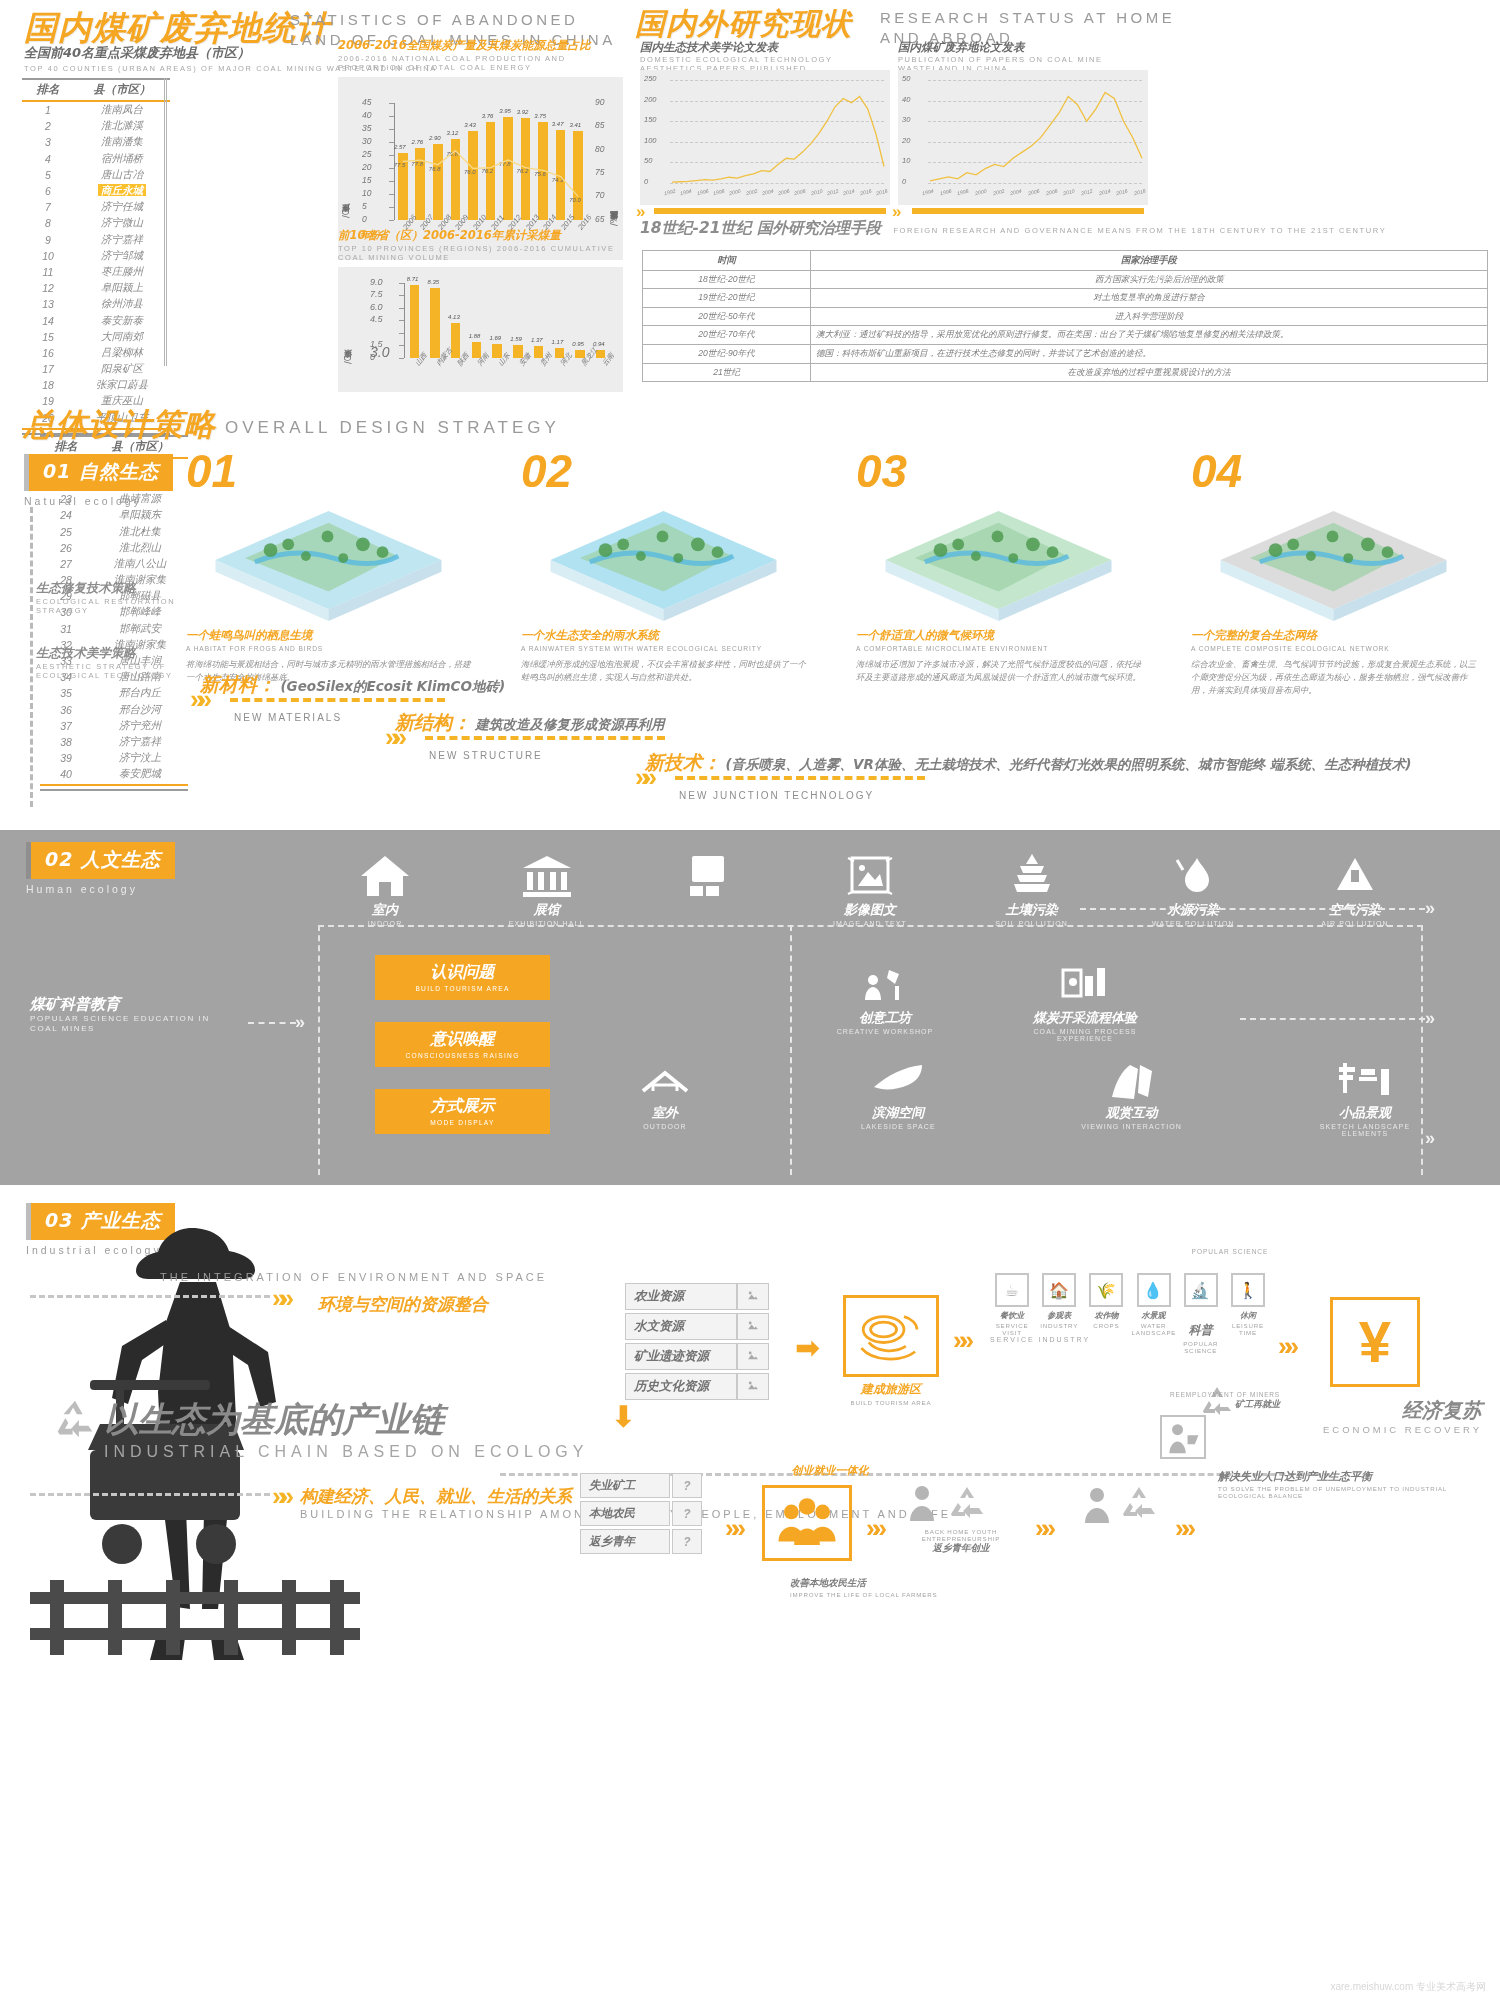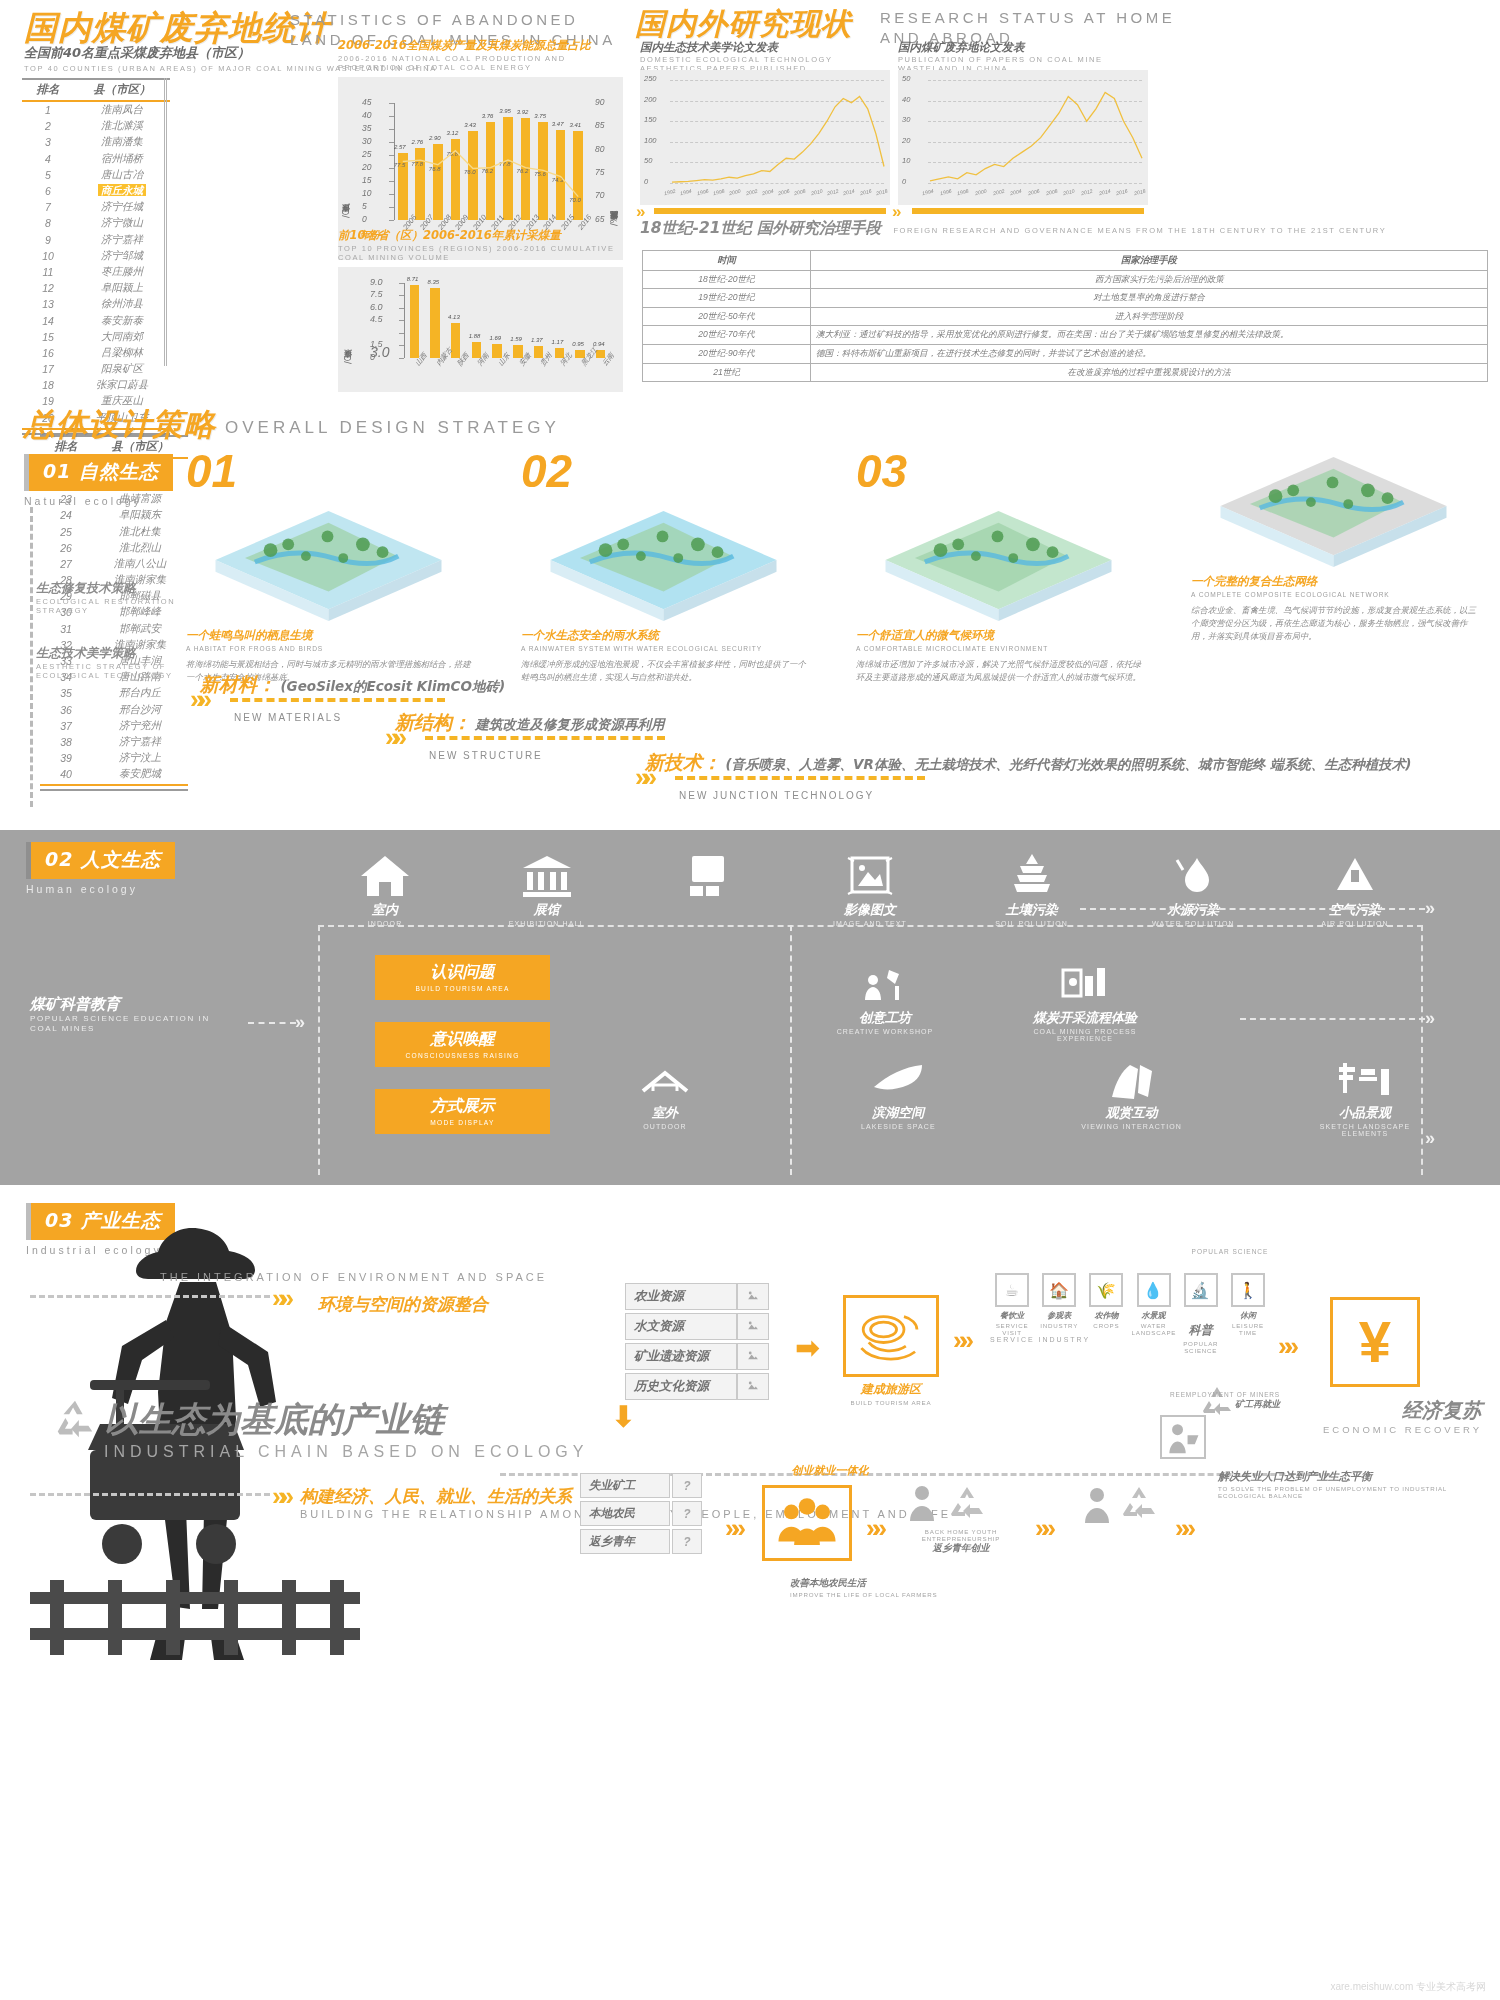--- a/index.html
+++ b/index.html
@@ -678,20 +678,21 @@
               <circle cx="122" cy="58" r="5"></circle>
             <circle cx="160" cy="60" r="5"></circle>
           </g>
         </svg>
       </div>
       <div class="card-cn cn">一个舒适宜人的微气候环境</div>
       <div class="card-en">A comfortable microclimate environment</div>
       <div class="card-body cn">海绵城市还增加了许多城市冷源，解决了光照气候舒适度较低的问题，依托绿环及主要道路形成的通风廊道为凤凰城提供一个舒适宜人的城市微气候环境。</div>
       </div>
       <div style="width: 290px;">
+      <div class="bignum">04</div>
       <div class="iso">
         <svg viewBox="0 0 290 130" style="width:100%;height:100%;">
           <polygon points="30,62 145,12 260,62 145,112" fill="#d8d8d8" opacity=".9"></polygon>
           <polygon points="30,62 145,112 145,124 30,74" fill="#cfe8f2" opacity=".8"></polygon>
           <polygon points="260,62 145,112 145,124 260,74" fill="#b9d8e6" opacity=".8"></polygon>
           <polygon points="60,60 145,24 215,58 145,94" fill="#9fd2a8" opacity=".75"></polygon>
           <path d="M70,64 q40,-16 80,-4 q40,12 66,-2" stroke="#57b9e0" stroke-width="5" fill="none" opacity=".8"></path>
           <g fill="#4f9c52" opacity=".85">
             <circle cx="86" cy="52" r="7"></circle>
               <circle cx="104" cy="46" r="6"></circle>

